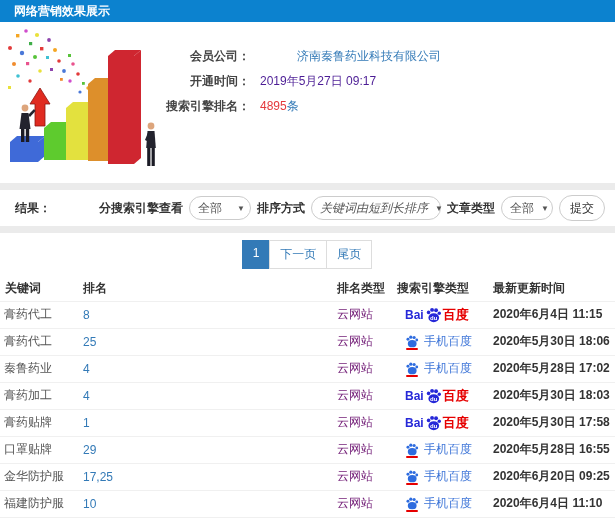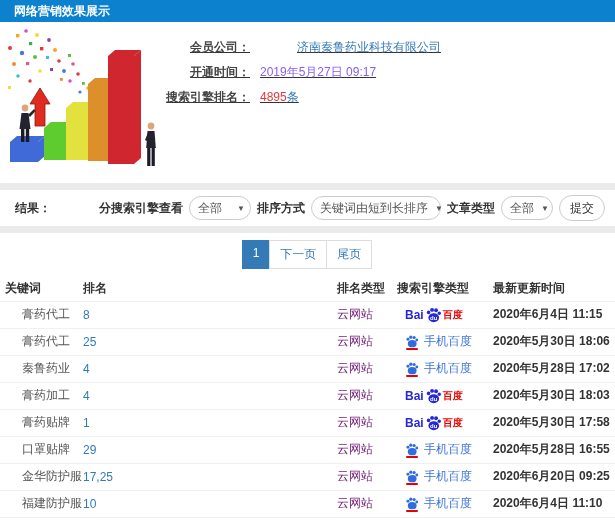--- a/index.html
+++ b/index.html
@@ -14,44 +14,44 @@
     height:22px; background:#0c82cf; color:#fff;
     line-height:22px; padding-left:14px; font-size:12px; font-weight:bold;
   }
   
   .card { background:#fff; }
   .info-card { height:161px; position:relative; }
   .gap { height:7px; }
   
   .illu { position:absolute; left:2px; top:4px; width:170px; height:152px; }
   
-  .info-list { padding-top:13px; margin-left:160px;text-decoration:underline; }
+  .info-list { padding-top:22px; margin-left:160px; }
   .info-row { height:25px; display:flex; align-items:center; }
   .info-label { width:90px; text-align:right; font-weight:bold; color:#444; }
   .info-value { margin-left:10px; }
   .link { color:#337ab7; text-decoration:none; cursor:pointer;margin-left:47px; }
-  .plain { color:#8b5cf6; }
+  .plain { color:#4c1d95; }
   .count-red { color:#e4393c; }
   .count-suffix { color:#337ab7; }
   
   .filter-bar {
     height:36px; display:flex; align-items:center;
     padding:0 10px 0 15px;
   }
   .result-label { font-weight:bold; color:#333; }
   .filter-controls { margin-left:auto; display:flex; align-items:center; gap:6px; }
   .f-label { font-weight:bold; color:#333; white-space:nowrap; }
   .select {
     height:24px; border:1px solid #ccc; border-radius:12px; background:#fff;
     display:flex; align-items:center; padding:0 5px 0 8px; cursor:pointer;
     color:#555; white-space:nowrap;
   }
   .select .caret { margin-left:auto; padding-left:7px; font-size:8px; color:#555; }
   .sel-engine { width:62px; }
-  .sel-sort { width:130px; }
+  .sel-sort { width:130px;font-style:italic; }
   .sel-article { width:52px; }
   .submit-btn {
     height:26px; padding:0 10px; border:1px solid #ccc; border-radius:13px;
     background:#fff; color:#333; font-size:12px; cursor:pointer;
     font-family:inherit;
   }
   
   .main-card { min-height:287px; padding-top:7px; }
   .pagination { display:flex; justify-content:center; }
   .pg { border:1px solid #ddd; background:#fff; color:#337ab7;
@@ -60,31 +60,31 @@
   .pg.active { background:#337ab7; border-color:#337ab7; color:#fff; }
   
   table { width:100%; border-collapse:collapse; margin-top:8px; table-layout:fixed; }
   th { font-weight:bold; color:#333; text-align:left; height:24px; padding:0; font-size:12px; }
   td { height:27px; padding:0; border-top:1px solid #f0f0f0; color:#555; }
   .col-kw   { width:83px;  padding-left:5px; }
   .col-rank { width:254px; }
   .col-rt   { width:60px; }
   .col-se   { width:96px; }
   .col-date { width:auto; }
-  td.cell-kw { padding-left:22px; color:#555; }
+  td.cell-kw { padding-left:4px; color:#555; }
   td.cell-rank { color:#337ab7; cursor:pointer; }
   td.cell-rt { color:#701a75; }
   td.cell-date { color:#333;font-weight:bold; }
   td.cell-se { padding-left:8px; }
   .se-wrap { display:flex; align-items:center; }
   
   .bd-pc { display:inline-flex; align-items:center; }
   .bd-pc .bai { font-weight:bold; font-size:12px; color:#2628d8; letter-spacing:0; }
   .bd-pc svg { width:17px; height:17px; margin:0 1px; }
-  .bd-pc .cn { font-weight:bold; font-size:10px; color:#e60000;text-align:center; }
+  .bd-pc .cn { font-weight:bold; font-size:13px; color:#e60000;text-align:center; }
   
   .bd-mob { display:inline-flex; align-items:center; }
   .paw-holder { display:inline-flex; flex-direction:column; align-items:center; margin-right:5px; }
   .paw-holder svg { width:14px; height:14px; }
   .paw-holder .redbar { width:12px; height:2px; background:#e60000; border-radius:1px; margin-top:0px; }
   .bd-mob .mlabel { color:#3f76d8; font-size:12px; }
 </style>
 </head>
 <body>
 

